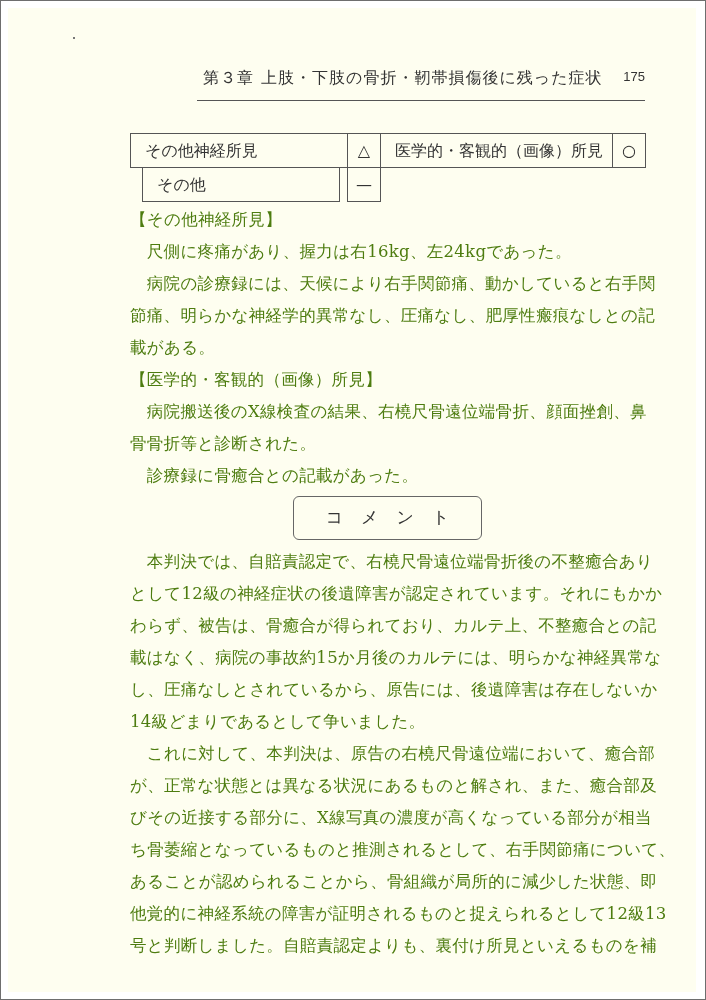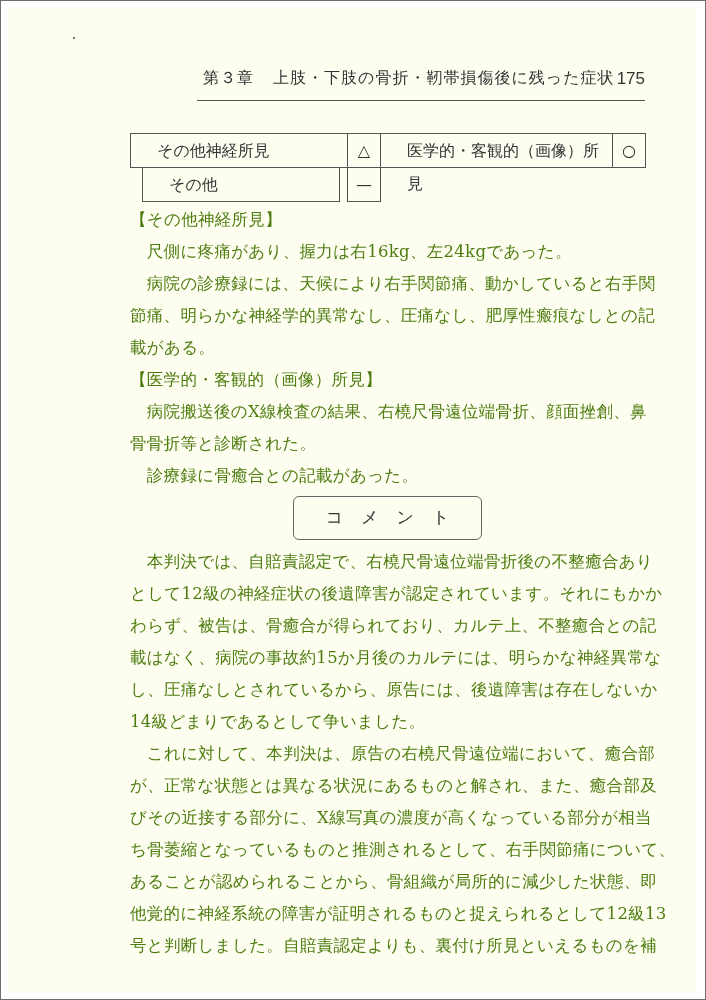--- a/index.html
+++ b/index.html
@@ -15,27 +15,27 @@
   .paper {
     position: absolute; left: 8px; top: 8px; width: 688px; height: 984px;
     background: #fefef0;
   }
   .dot { position: absolute; left: 73px; top: 37px; width: 2px; height: 2px; background: #777; }
   .header {
     position: absolute; left: 197px; top: 68px; width: 450px; height: 26px;
     font-family: "DejaVu Sans", "Liberation Sans", sans-serif; font-size: 16px; color: #333; text-decoration: underline;
   }
   .header .chapter { position: absolute; left: 6px; top: 0; letter-spacing: 1px; }
-  .header .title { position: absolute; left: 76px; top: 0; letter-spacing: 1px; }
-  .header .pageno { position: absolute; right: 2px; top: 1px; font-family: "Liberation Sans", sans-serif; font-size: 17px; }
+  .header .title { position: absolute; left: 64px; top: 0; letter-spacing: 1px; }
+  .header .pageno { position: absolute; right: 2px; top: 1px; font-family: "Liberation Sans", sans-serif; font-size: 13px; }
   .header-rule { position: absolute; left: 197px; top: 100px; width: 448px; height: 0; border-top: 1px solid #555; }
 
   .tbl { position: absolute; left: 130px; top: 133px; font-family: "DejaVu Sans", "Liberation Sans", sans-serif; font-size: 16px; color: #333; }
   .cell { position: absolute; border: 1px solid #555; box-sizing: border-box; height: 35px; line-height: 33px; }
-  .cell.label { padding-left: 26px; }
+  .cell.label { padding-left: 14px; }
   .cell.mark { text-align: center; }
 
   .body-text { position: absolute; left: 130px; width: 520px; font-size: 16.5px; line-height: 32px; letter-spacing: 0.3px; color: #4d7c0f; }
   .line { white-space: nowrap; height: 32px; }
   .heading { font-family: "DejaVu Sans", "Liberation Sans", sans-serif; font-size: 16.5px; }
 
   .comment-box {
     position: absolute; left: 293px; top: 496px; width: 189px; height: 44px; box-sizing: border-box;
     border: 1px solid #666; border-radius: 6px;
     font-family: Liberation Serif, serif; font-size: 17px; text-align: center; line-height: 42px;

